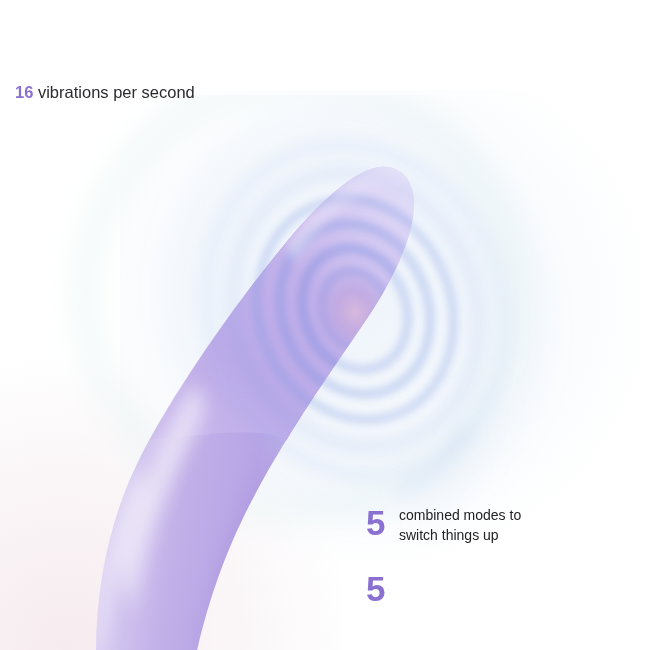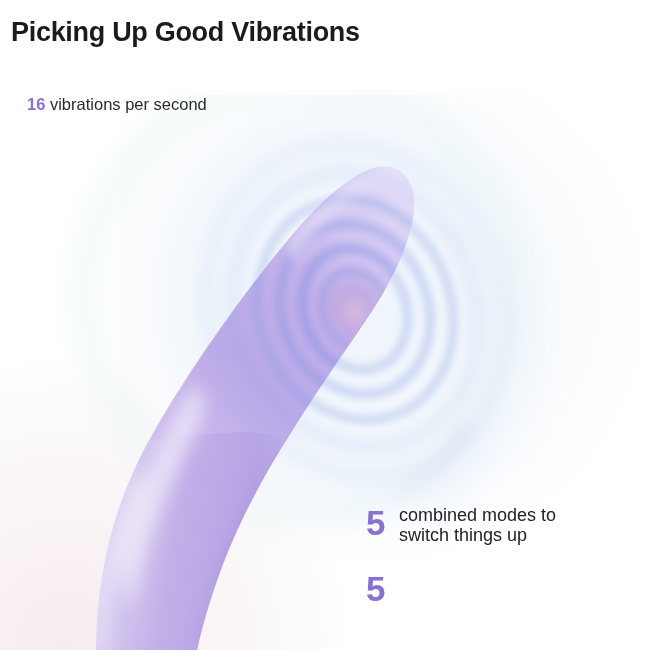--- a/index.html
+++ b/index.html
@@ -66,21 +66,21 @@
     line-height: 32px;
     font-weight: bold;
     letter-spacing: -0.3px;
     color: #1b1b1f;
     white-space: nowrap;
   }
   .subline {
     position: absolute;
     left: 11px;
     top: 78px;
-    margin: 16px;
+    margin: 4px;
     font-size: 16.5px;
     line-height: 20px;
     color: #2c2c30;
     white-space: nowrap;
   }
   .subline .num {
     font-weight: bold;
     color: #8a70d0;
   }
 
@@ -101,21 +101,21 @@
     flex: 0 0 auto;
     width: 33px;
     font-size: 35px;
     line-height: 40px;
     font-weight: bold;
     color: #8a70d0;
     letter-spacing: -0.5px;
   }
   .spec-text {
     flex: 1 1 auto;
-    font-size: 18px;
+    font-size: 14px;
     line-height: 20px;
     color: #232326;
     padding-top: 2px;
     white-space: pre-line;
   }
 </style>
 </head>
 <body>
 
 <div id="page">
@@ -247,21 +247,20 @@
         </g>
       </g>
 
       <g transform="translate(356,215) rotate(-22)">
         <path d="M 60,150 A 150,176 0 0 1 -30,186" fill="none" stroke="#b7cbee" stroke-opacity="0.55" stroke-width="6" filter="url(#blurMd)"></path>
         <path d="M 92,120 A 178,205 0 0 1 -10,216" fill="none" stroke="#cbdcf3" stroke-opacity="0.45" stroke-width="7" filter="url(#blurLg)"></path>
       </g>
     </svg>
   </div>
 
-  <h1 class="headline">Picking Up Good Vibrations</h1>
 
   <p class="subline"><span class="num">16</span><span> vibrations per second</span></p>
 
   <div class="specs">
     <div class="spec">
       <div class="spec-num">5</div>
       <div class="spec-text">combined modes to
 switch things up</div>
     </div>
     <div class="spec">

